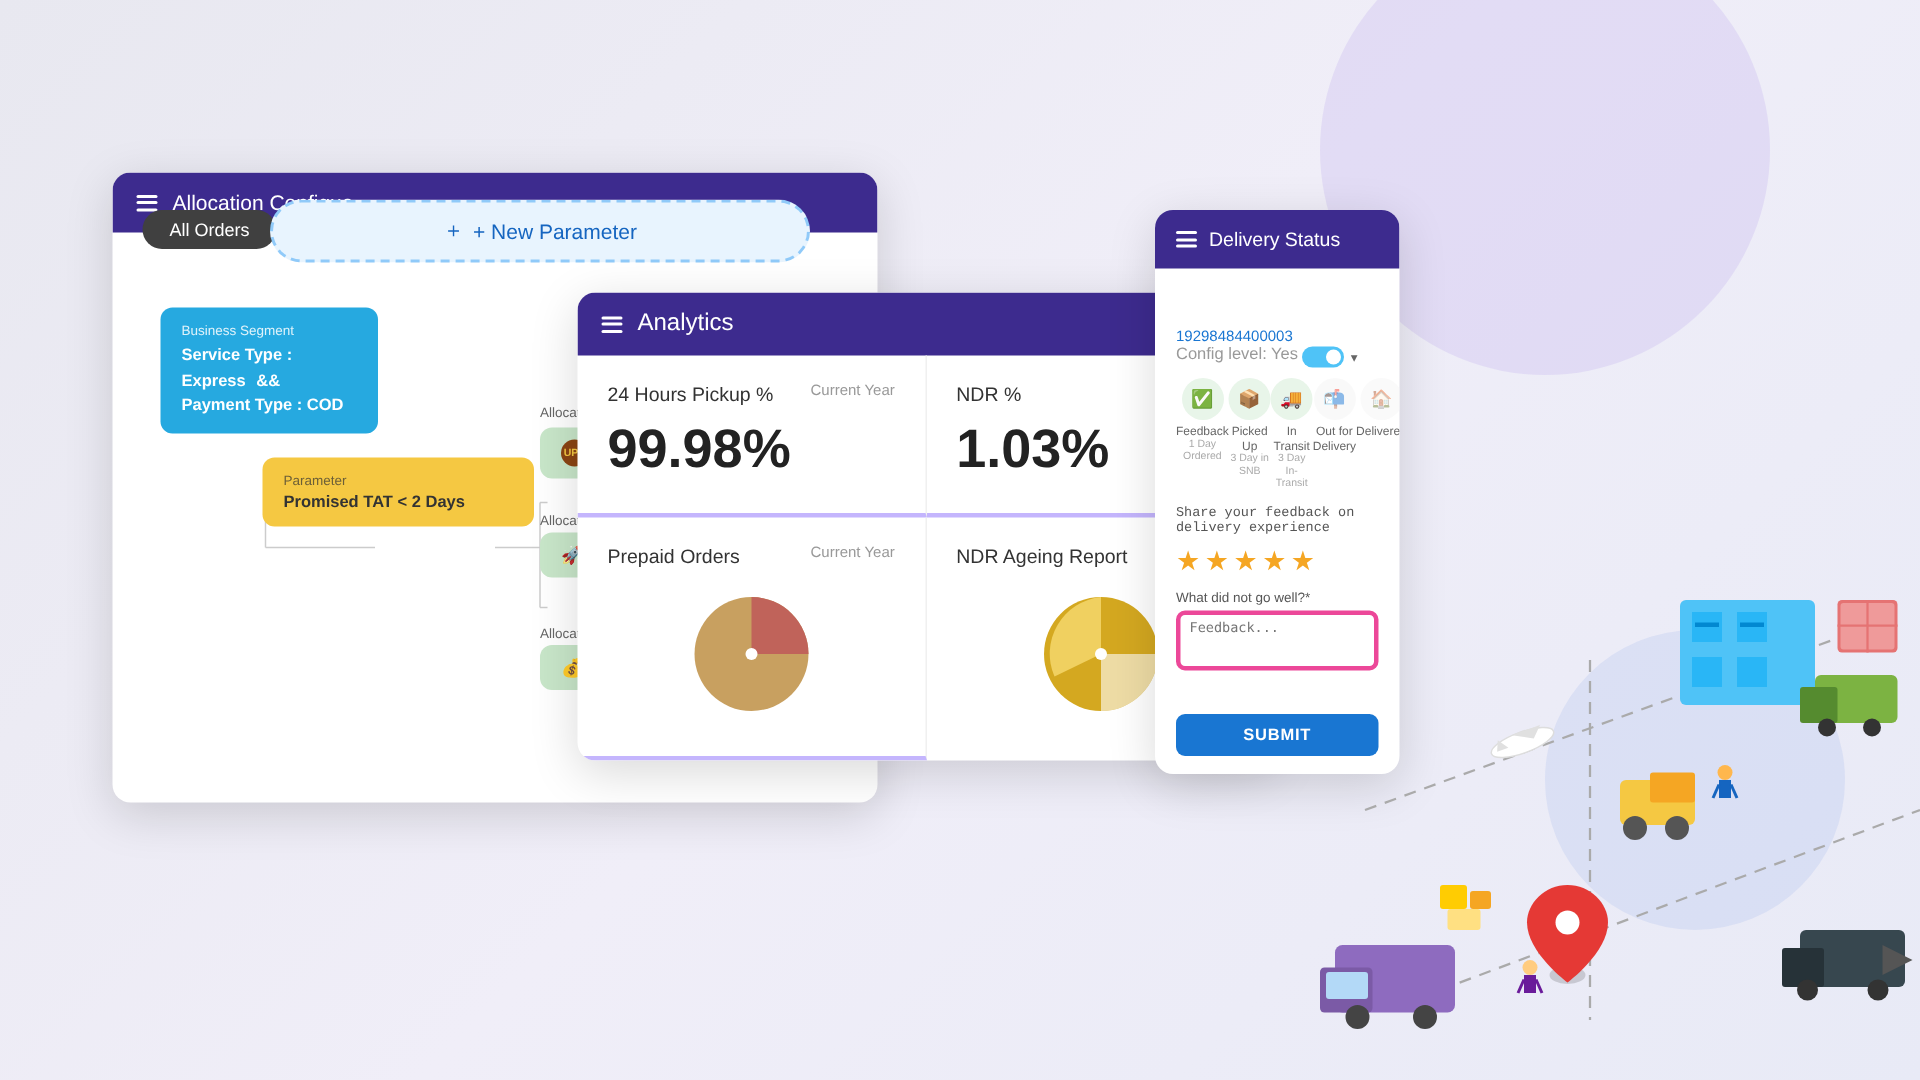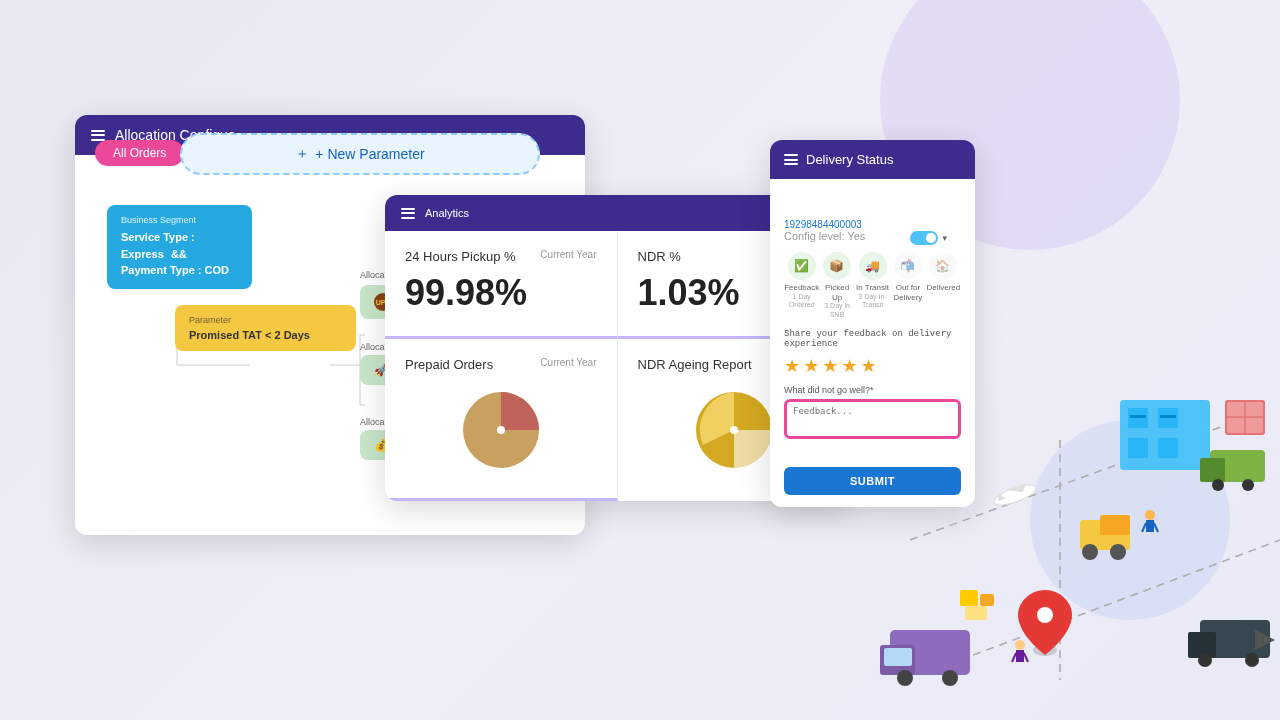--- a/index.html
+++ b/index.html
@@ -37,21 +37,21 @@
       padding: 20px 20px 30px;
       min-height: 380px;
       position: relative;
     }
 
     
     .all-orders-btn {
       position: absolute;
       top: -15px;
       left: 20px;
-      background: #ec4899;
+      background: #404040;
       color: white;
       border: none;
       border-radius: 20px;
       padding: 6px 18px;
       font-size: 12px;
       cursor: pointer;
       font-weight: 500;
     }
 
     
@@ -196,21 +196,21 @@
       box-shadow: 0 8px 32px rgba(0,0,0,0.15);
       overflow: hidden;
     }
     .analytics-header {
       background: #3d2b8e;
       color: white;
       padding: 12px 16px;
       display: flex;
       align-items: center;
       gap: 10px;
-      font-size: 11px;
+      font-size: 16px;
       font-weight: 500;
     }
     .analytics-body {
       padding: 0;
     }
     .analytics-grid {
       display: grid;
       grid-template-columns: 1fr 1fr;
     }
     .analytics-card {
@@ -248,21 +248,21 @@
       align-items: center;
       padding: 10px 0;
       height: 100px;
     }
 
     
     .delivery-panel {
       position: absolute;
       top: 140px;
       left: 770px;
-      width: 205px;
+      width: 163px;
       background: white;
       border-radius: 12px;
       box-shadow: 0 8px 32px rgba(0,0,0,0.15);
       overflow: hidden;
     }
     .delivery-header {
       background: #3d2b8e;
       color: white;
       padding: 12px 14px;
       display: flex;

